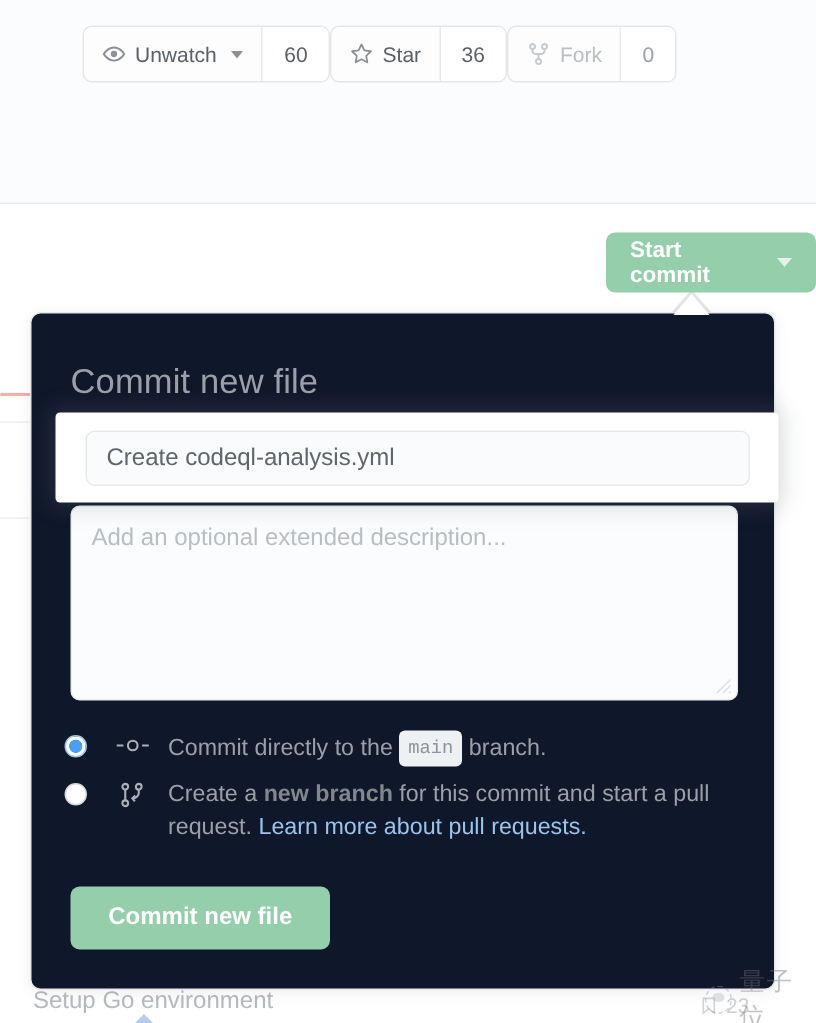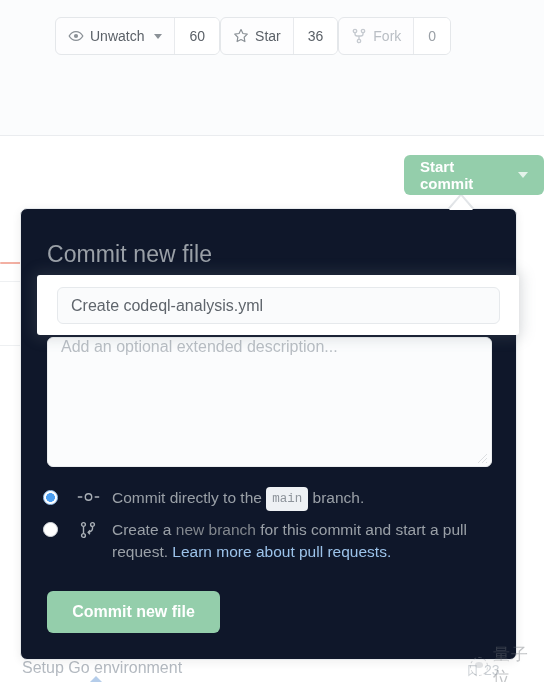--- a/index.html
+++ b/index.html
@@ -222,21 +222,21 @@
     top: 128px;
     width: 445px;
     height: 130px;
     box-sizing: border-box;
     border: 1px solid #ebedef;
     border-radius: 6px;
     background: #fbfcfd;
     font-family: "Liberation Sans", sans-serif;
     font-size: 16px;
     color: #b9bec4;
-    padding: 0 13px;
+    padding: 12px 13px;
     outline: none;
     resize: none;
   }
   #commit-description-textarea::placeholder { color: #b9bec4; }
   #textarea-resize-grip {
     position: absolute;
     left: 455px;
     top: 241px;
     width: 12px; height: 12px;
     pointer-events: none;
@@ -277,21 +277,21 @@
     color: #aab0b7;
     display: flex;
     justify-content: center;
   }
   .radio-text {
     font-size: 15.5px;
     line-height: 22px;
     color: #9aa0a7;
     margin-left: 6px;
   }
-  .radio-text b { color: #82878e; font-weight: normal; margin-top: 13px; }
+  .radio-text b { color: #82878e; font-weight: bold; margin-top: 13px; }
   .code-chip {
     display: inline-block;
     background: #eef1f4;
     border-radius: 4px;
     padding: 1px 6px;
     font-family: "Liberation Mono", monospace;
     font-size: 12.5px;
     color: #8d939a;
     vertical-align: 1px;
   }

